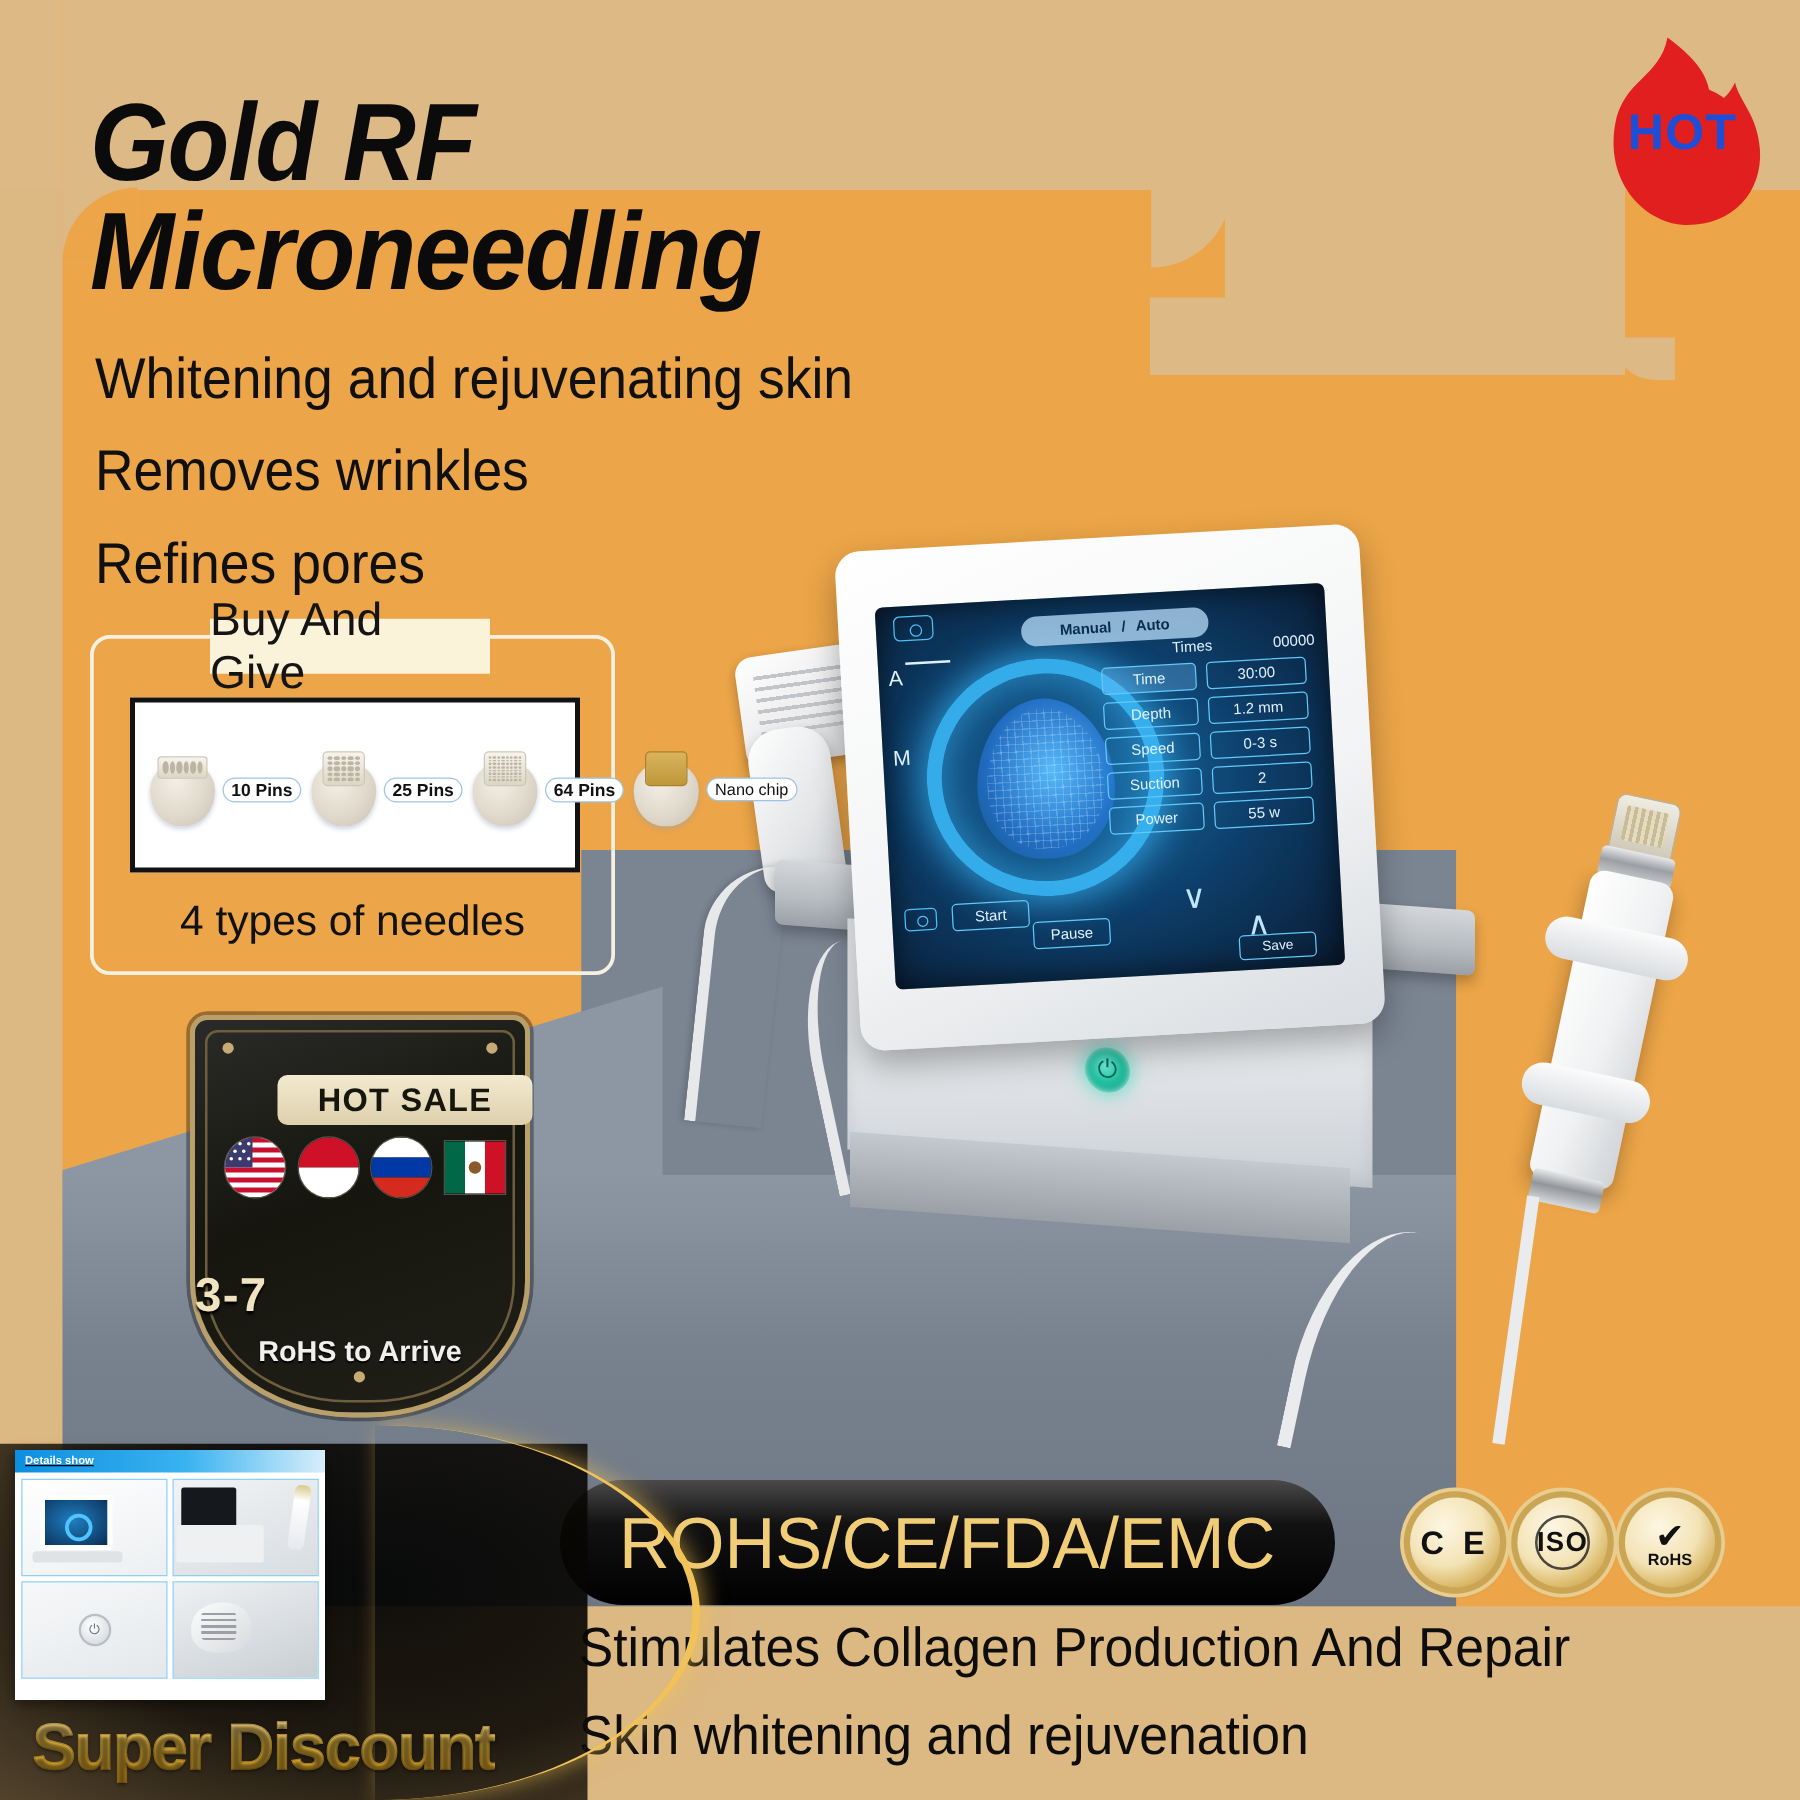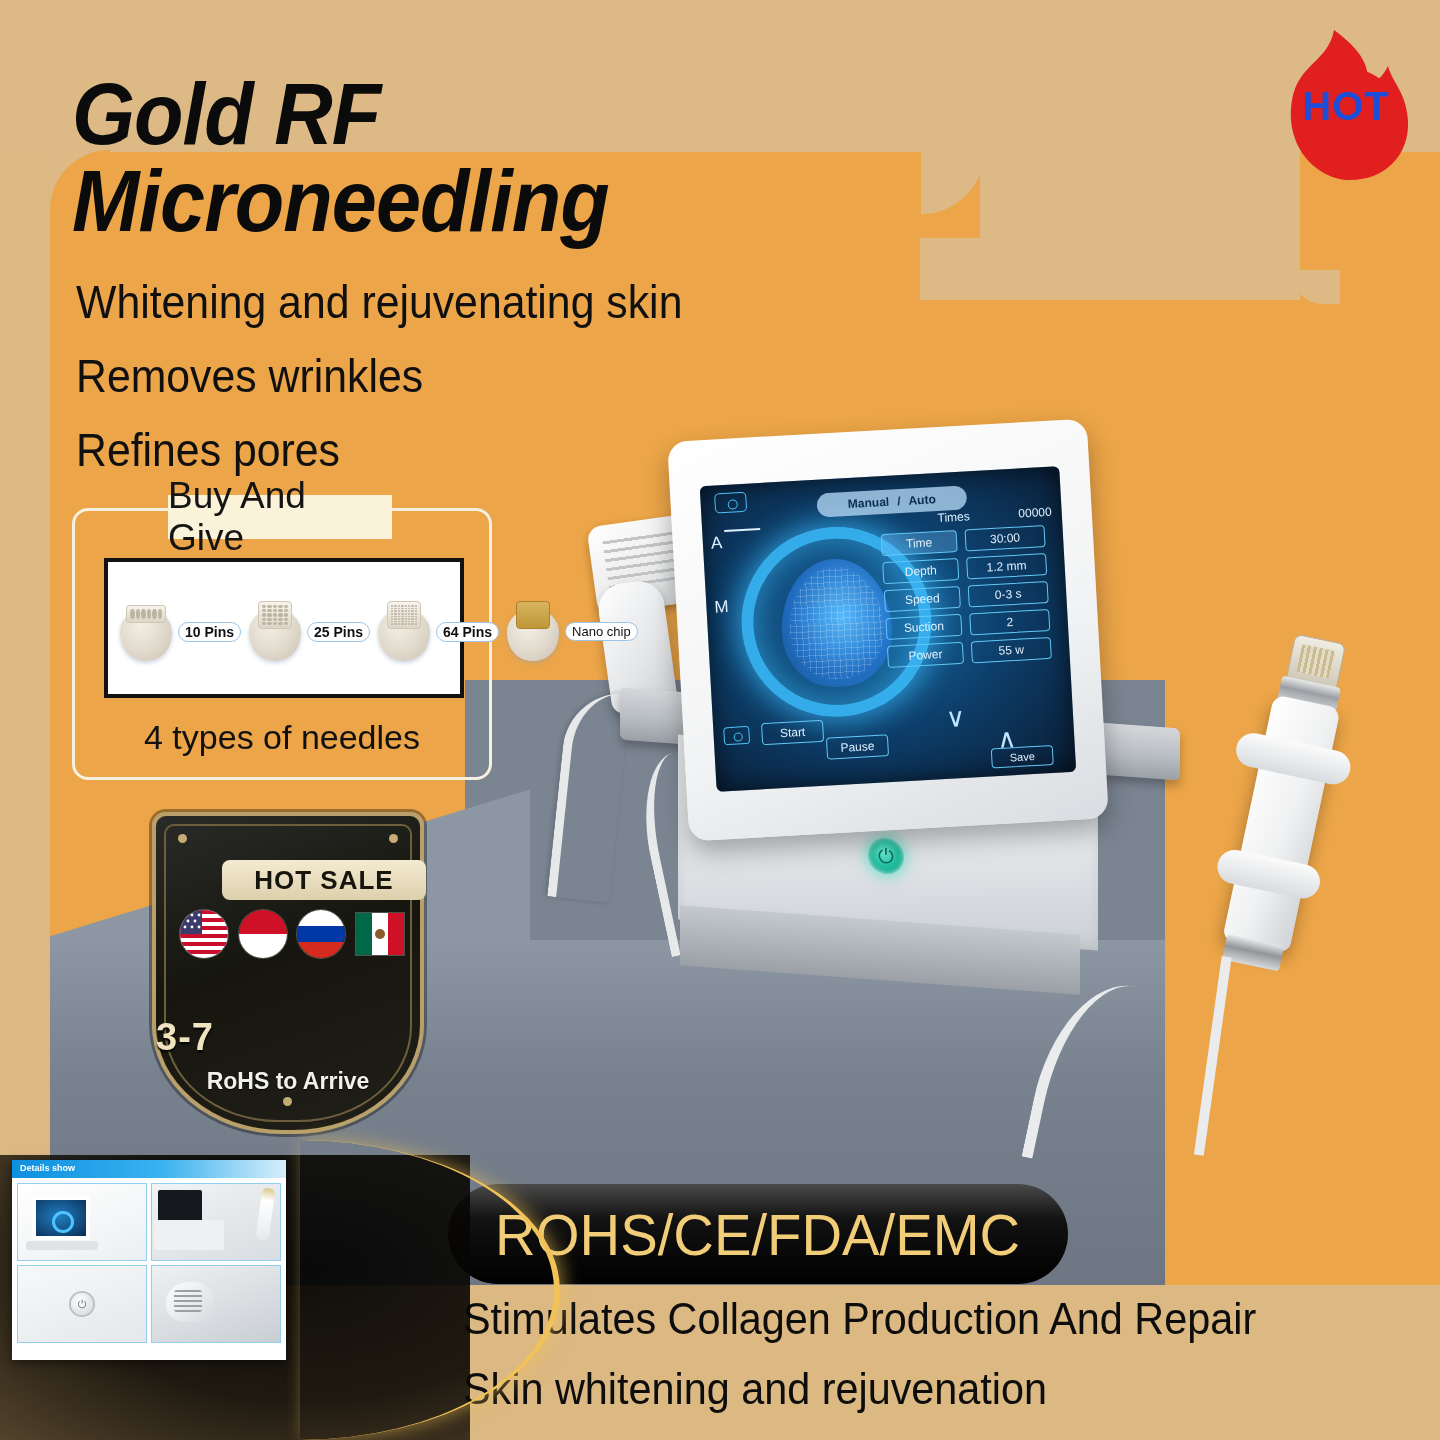--- a/index.html
+++ b/index.html
@@ -393,22 +393,22 @@
     position:absolute; left:0; top:1155px; width:470px; height:285px;
     background:radial-gradient(ellipse at 65% 40%, rgba(0,0,0,.92) 0%, rgba(10,8,4,.9) 55%, rgba(30,22,10,.72) 100%);
   }
   .gold-arc {
     position:absolute; left:300px; top:1140px; width:260px; height:300px;
     border-right:6px solid #f0c257; border-radius:0 100% 100% 0/0 50% 50% 0;
     box-shadow:4px 0 18px rgba(240,194,87,.55);
   }
 
   .details-panel {
-    position:absolute; left:12px; top:1160px; width:274px; height:200px;
-    background:#fff; box-shadow:0 3px 10px rgba(0,0,0,.5);
+    position:absolute; left:12px; top:1160px; width:248px; height:200px;
+    background:#fff; box-shadow:0 3px 10px rgba(0,0,0,.5);text-decoration:underline;
   }
   .details-header {
     height:18px; background:linear-gradient(90deg,#0d8fe0 0%, #39b2f0 55%, #d8eefb 100%);
     color:#fff; font-size:9px; font-weight:bold; padding:3px 0 0 8px;
   }
   .thumb-grid { display:grid; grid-template-columns:1fr 1fr; gap:4px; padding:5px; }
   .thumb { height:78px; border:1px solid #8fd0f2; position:relative; overflow:hidden; background:#fafafa; }
   .t1 { background:linear-gradient(160deg,#ffffff 0%,#eceff1 100%); }
   .t1 .mini-screen {
     position:absolute; left:14px; top:12px; width:58px; height:44px;
@@ -750,20 +750,35 @@
           </svg>
       </div>
     </div>
     <div class="shield-num">3-7</div>
     <div class="shield-line2">RoHS to Arrive</div>
   </div>
 
   <div class="cert-pill">
     <span>ROHS/CE/FDA/EMC</span>
   </div>
+  <div class="medals">
+    <div class="medal">
+      <b class="ce">C E</b>
+    </div>
+    <div class="medal">
+      <div class="iso-globe"></div>
+      <b>ISO</b>
+    </div>
+    <div class="medal">
+      <div class="rohs-wrap">
+        <span class="tick">✔</span>
+        <span class="rohs">RoHS</span>
+      </div>
+    </div>
+  </div>
 
   <div class="tagline1">Stimulates Collagen Production And Repair</div>
   <div class="tagline2">Skin whitening and rejuvenation</div>
 
   <div class="dark-glow"></div>
   <div class="gold-arc"></div>
   <div class="details-panel">
     <div class="details-header">Details show</div>
     <div class="thumb-grid">
       <div class="thumb t1">
@@ -778,14 +793,15 @@
           <div class="m-pen"></div>
       </div>
       <div class="thumb t3">
         <div class="pwr">⏻</div>
       </div>
       <div class="thumb t4">
         <div class="hp"></div>
       </div>
     </div>
   </div>
+  <div class="super-discount">Super Discount</div>
 
 </div>
 
 </body></html>

